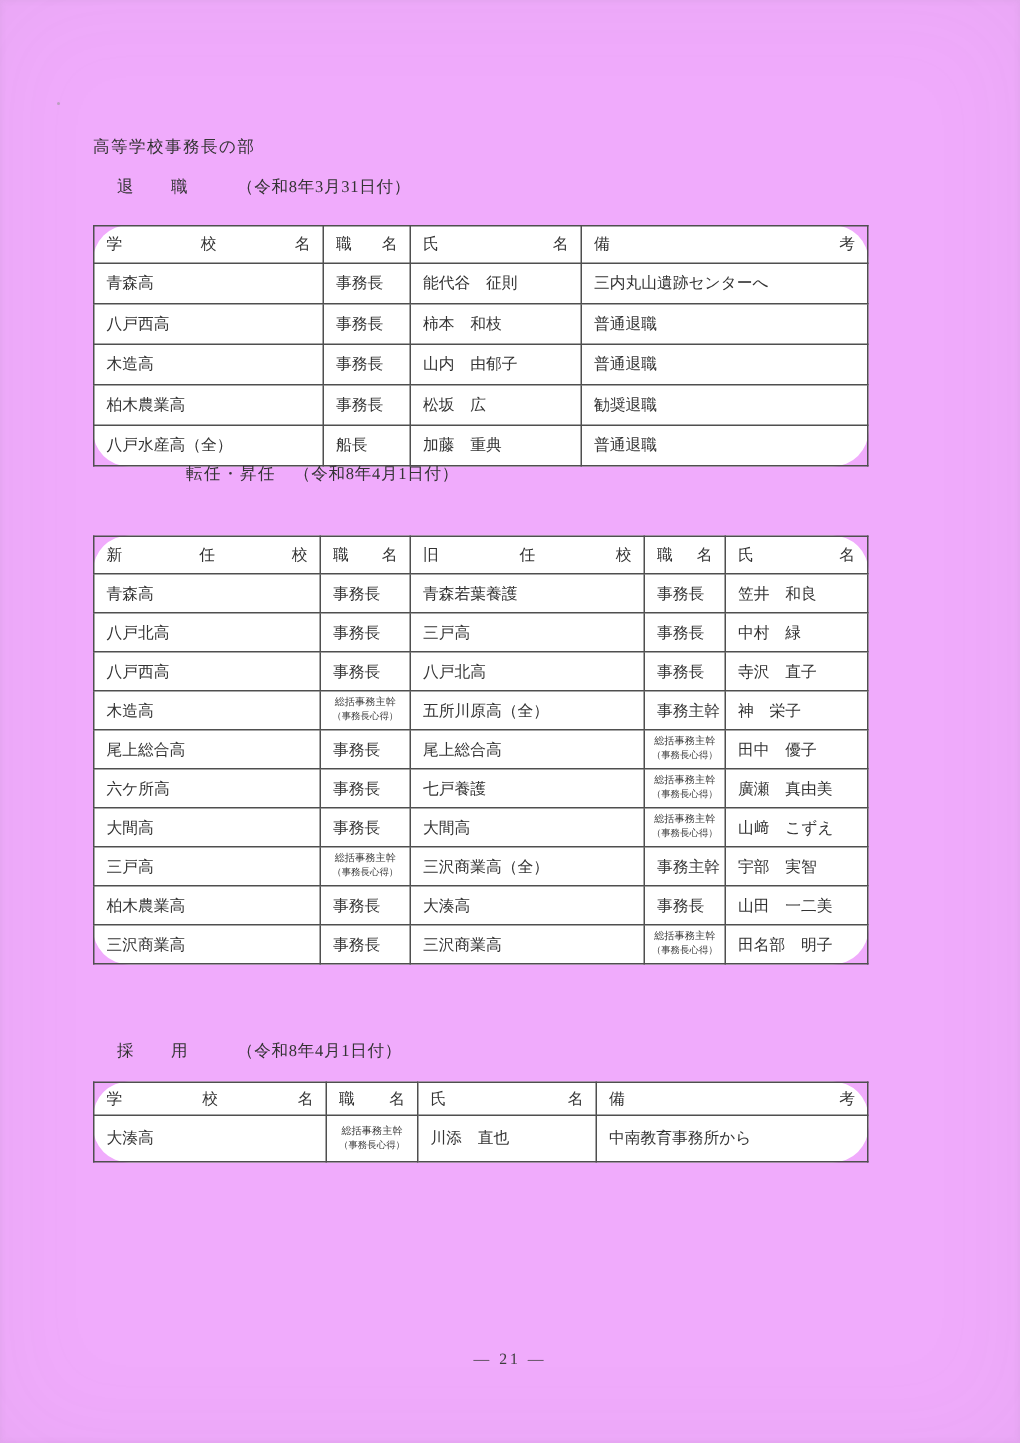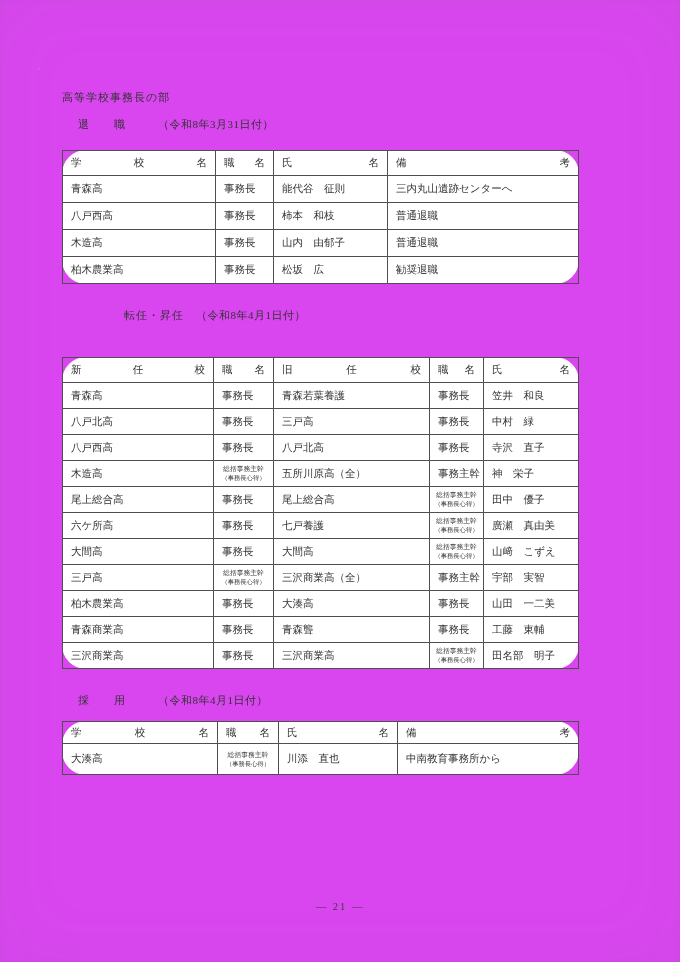--- a/index.html
+++ b/index.html
@@ -6,21 +6,21 @@
   html, body { background: #ffffff; }
   body {
     width: 680px; height: 962px;
     font-family: "Liberation Serif", "DejaVu Serif", serif;
     color: #2e2e2e;
     position: relative;
     overflow: hidden;
   }
   .page {
     position: absolute; inset: 0;
-    background: #d946ef;
+    background: #f0abfc;
     box-shadow: inset 0 0 70px rgba(120,120,120,0.06), inset 0 0 4px rgba(120,120,120,0.10);
   }
   .doc-title {
     position: absolute; left: 62px; top: 90px;
     font-size: 11px; letter-spacing: 1px; color: #333;
   }
   .section-heading { position: absolute; font-size: 11px; color: #333; white-space: nowrap; }
   .section-heading .h-label { letter-spacing: 1px; }
   .section-heading .h-date { margin-left: 32px; letter-spacing: 0.5px; }
   #s1-heading { left: 78px; top: 117px; }
@@ -124,20 +124,26 @@
       <td>事務長</td>
       <td>山内　由郁子</td>
       <td>普通退職</td>
     </tr>
     <tr>
       <td>柏木農業高</td>
       <td>事務長</td>
       <td>松坂　広</td>
       <td>勧奨退職</td>
     </tr>
+    <tr>
+      <td>八戸水産高（全）</td>
+      <td>船長</td>
+      <td>加藤　重典</td>
+      <td>普通退職</td>
+    </tr>
   </tbody>
     </table>
 
   <div class="section-heading" id="s2-heading">
     <span class="h-label">転任・昇任</span><span class="h-date">（令和8年4月1日付）</span>
   </div>
 
   <table id="table-transfer">
     <colgroup>
         <col style="width:151px">
@@ -226,27 +232,20 @@
       <td>宇部　実智</td>
     </tr>
     <tr>
       <td>柏木農業高</td>
       <td><span class="role-main">事務長</span></td>
       <td>大湊高</td>
       <td><span class="role-main">事務長</span></td>
       <td>山田　一二美</td>
     </tr>
     <tr>
-      <td>青森商業高</td>
-      <td><span class="role-main">事務長</span></td>
-      <td>青森聾</td>
-      <td><span class="role-main">事務長</span></td>
-      <td>工藤　東輔</td>
-    </tr>
-    <tr>
       <td>三沢商業高</td>
       <td><span class="role-main">事務長</span></td>
       <td>三沢商業高</td>
       <td class="two-line">
             <span class="role-main">総括事務主幹</span>
             <span class="role-sub">（事務長心得）</span>
           </td>
       <td>田名部　明子</td>
     </tr>
   </tbody>

